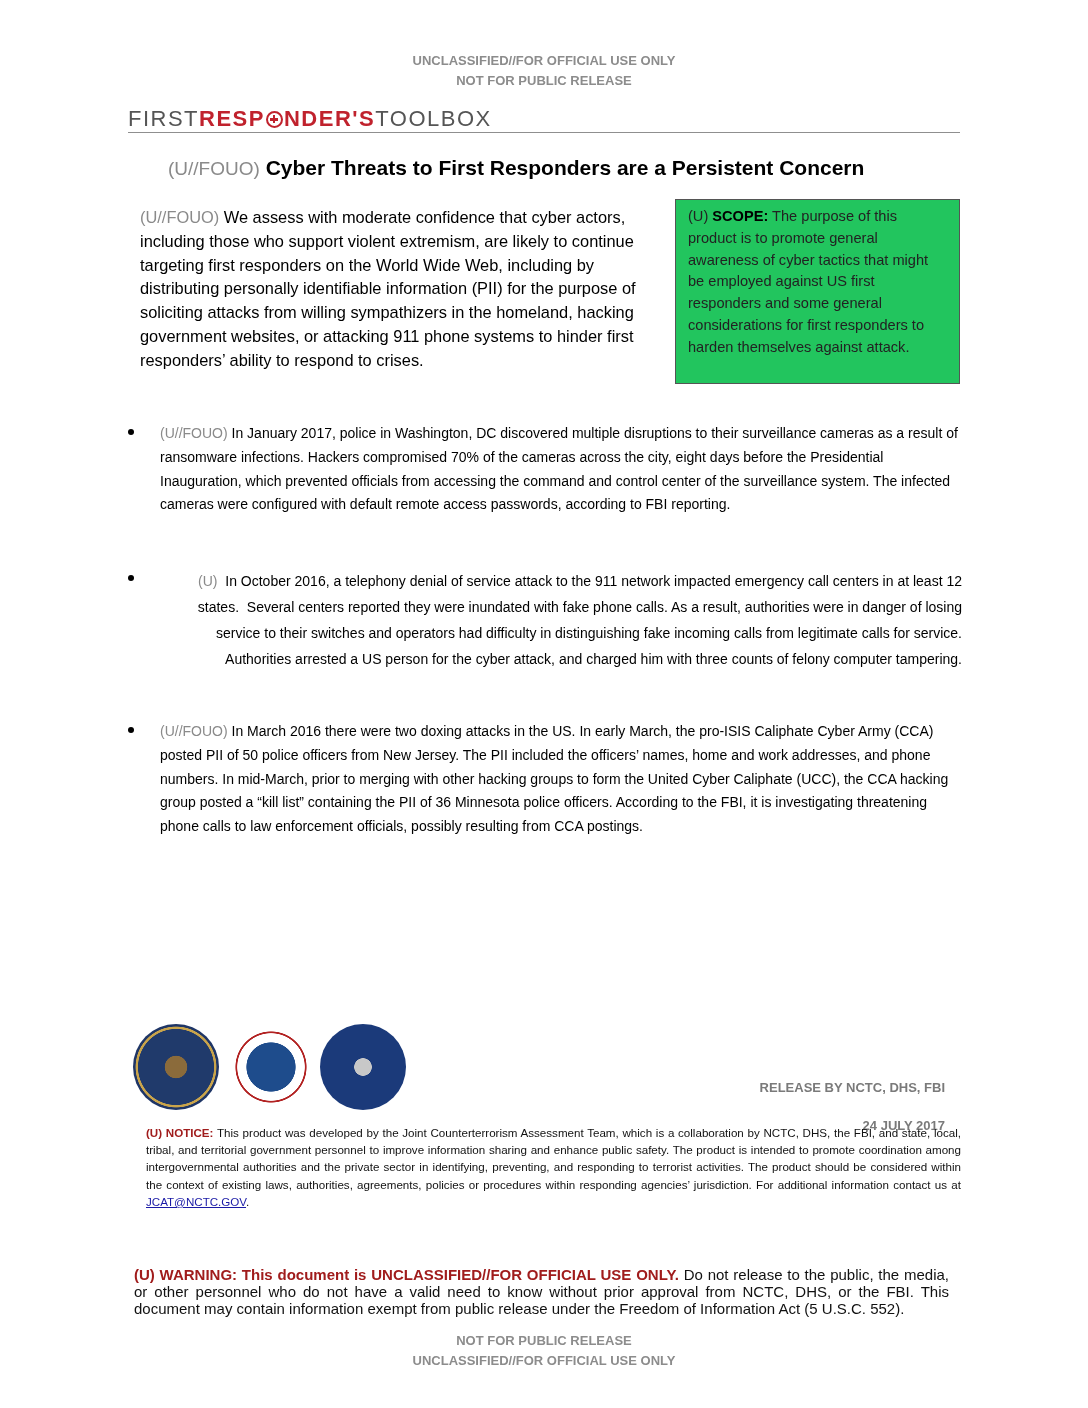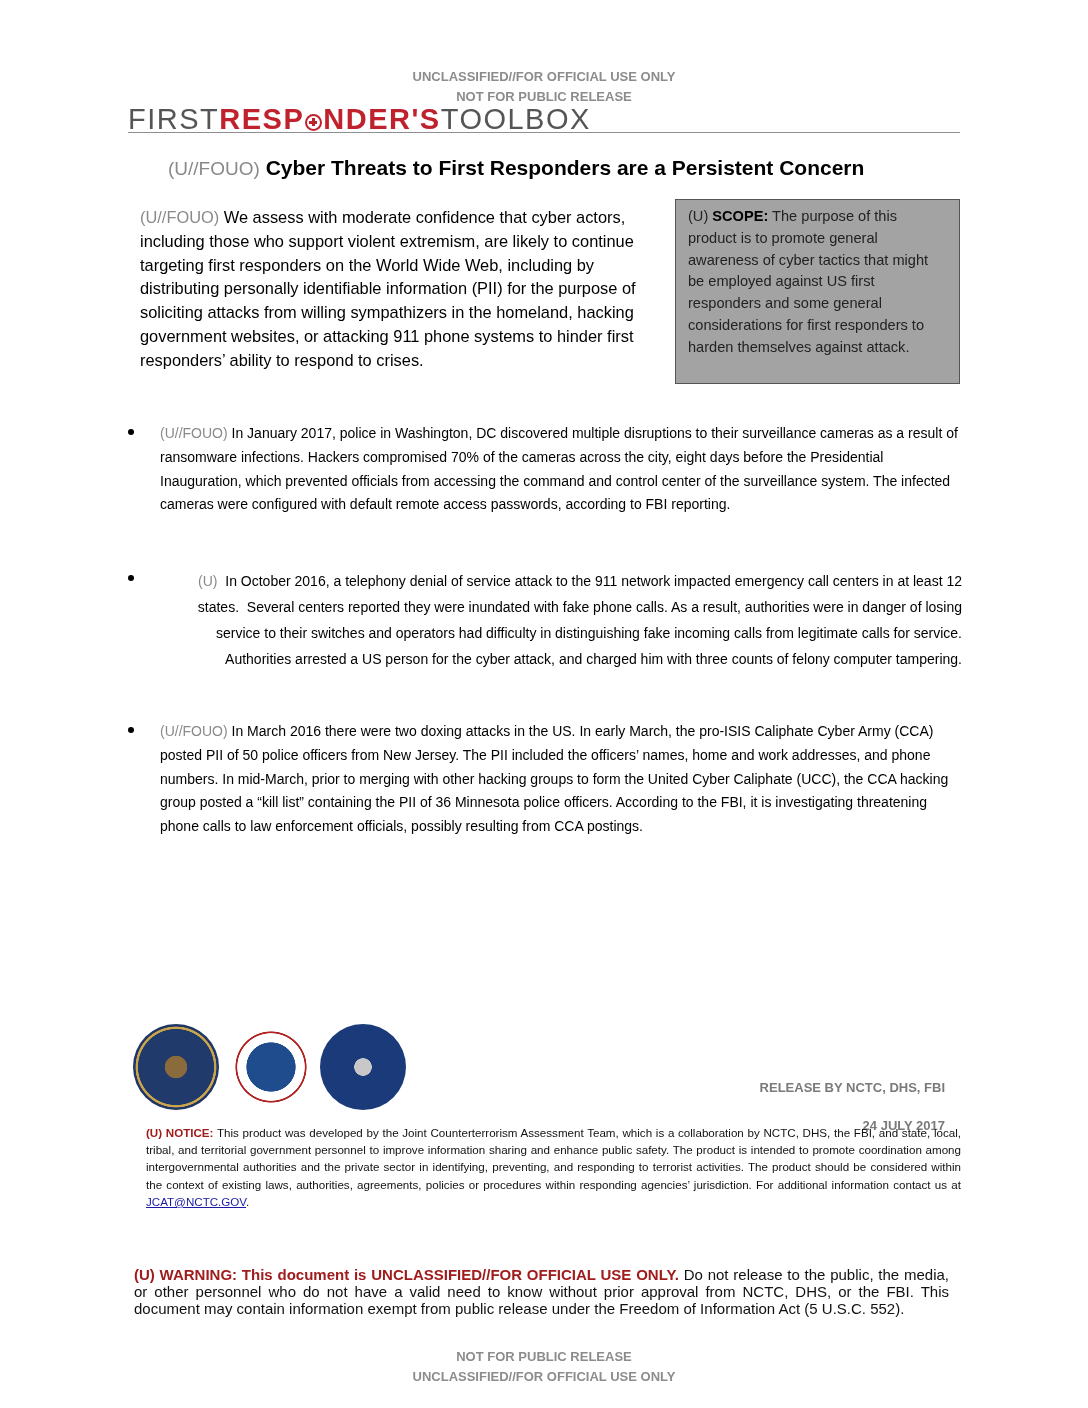--- a/index.html
+++ b/index.html
@@ -1,43 +1,43 @@
 <!DOCTYPE html>
 <html><head>
   <meta charset="utf-8">
   <style>
     html, body { margin: 0; padding: 0; background: #ffffff; }
     body { width: 1088px; height: 1408px; position: relative; overflow: hidden;
            font-family: "Liberation Sans", "DejaVu Sans", sans-serif; color: #000; }
     .abs { position: absolute; }
 
     .banner { left: 0; width: 1088px; text-align: center; color: #8c8c8c;
-              font-weight: bold; font-size: 13px; line-height: 20px; letter-spacing: 0; margin-top: 16px; }
+              font-weight: bold; font-size: 13px; line-height: 20px; letter-spacing: 0; }
     .banner-top { top: 51px; }
     .banner-bottom { top: 1331px; }
 
-    .logo { left: 128px; top: 104px; font-size: 29px; letter-spacing: 1.5px; line-height: 30px;
+    .logo { left: 128px; top: 104px; font-size: 22px; letter-spacing: 1.5px; line-height: 30px;
             white-space: nowrap; }
     .logo .thin { color: #555; font-weight: normal; }
     .logo .red { color: #c0222d; font-weight: bold; }
     .logo .cross { display: inline-block; width: 17px; height: 17px; border: 2.5px solid #c0222d;
                    border-radius: 50%; position: relative; vertical-align: -2px; margin: 0 1px; box-sizing: border-box; }
     .logo .cross::before, .logo .cross::after { content: ""; position: absolute; background: #c0222d; }
     .logo .cross::before { left: 5px; top: 2px; width: 2.5px; height: 8px; }
     .logo .cross::after { left: 2px; top: 5px; width: 8px; height: 2.5px; }
     .rule { left: 128px; top: 132px; width: 832px; height: 1px; background: #8f8f8f; }
 
     .title { left: 128px; top: 154px; font-size: 21px; line-height: 28px; font-weight: bold; white-space: nowrap; margin-left: 40px; }
     .title .mark { color: #8a8a8a; font-weight: normal; font-size: 19px; }
     .mark-grey { color: #8a8a8a; }
 
     .lead { left: 140px; top: 206px; width: 530px; font-size: 16.4px; line-height: 23.8px; }
 
     .scope { left: 675px; top: 199px; width: 285px; height: 185px; box-sizing: border-box;
-             background: #a3a3a3; border: 1px solid #555; padding: 6px 12px; font-size: 14.6px; line-height: 21.8px; color: #222; }
+             background: #22c55e; border: 1px solid #555; padding: 6px 12px; font-size: 14.6px; line-height: 21.8px; color: #222; }
     .scope b { color: #000; }
 
     .bullets { left: 128px; top: 422px; width: 835px; }
     .bullet { position: absolute; left: 0; width: 835px; }
     .bullet .dot { position: absolute; left: 0; top: 7px; width: 6px; height: 6px; border-radius: 50%; background: #000; }
     .bullet .text { position: absolute; left: 32px; width: 802px; font-size: 14px; line-height: 23.8px; }
     .b1 { top: 0; } .b2 { top: 146px; } .b3 { top: 298px; }
     .b2 .text { line-height: 26px; text-align: right; }
 
     .seal { top: 1024px; width: 86px; height: 86px; border-radius: 50%; }

